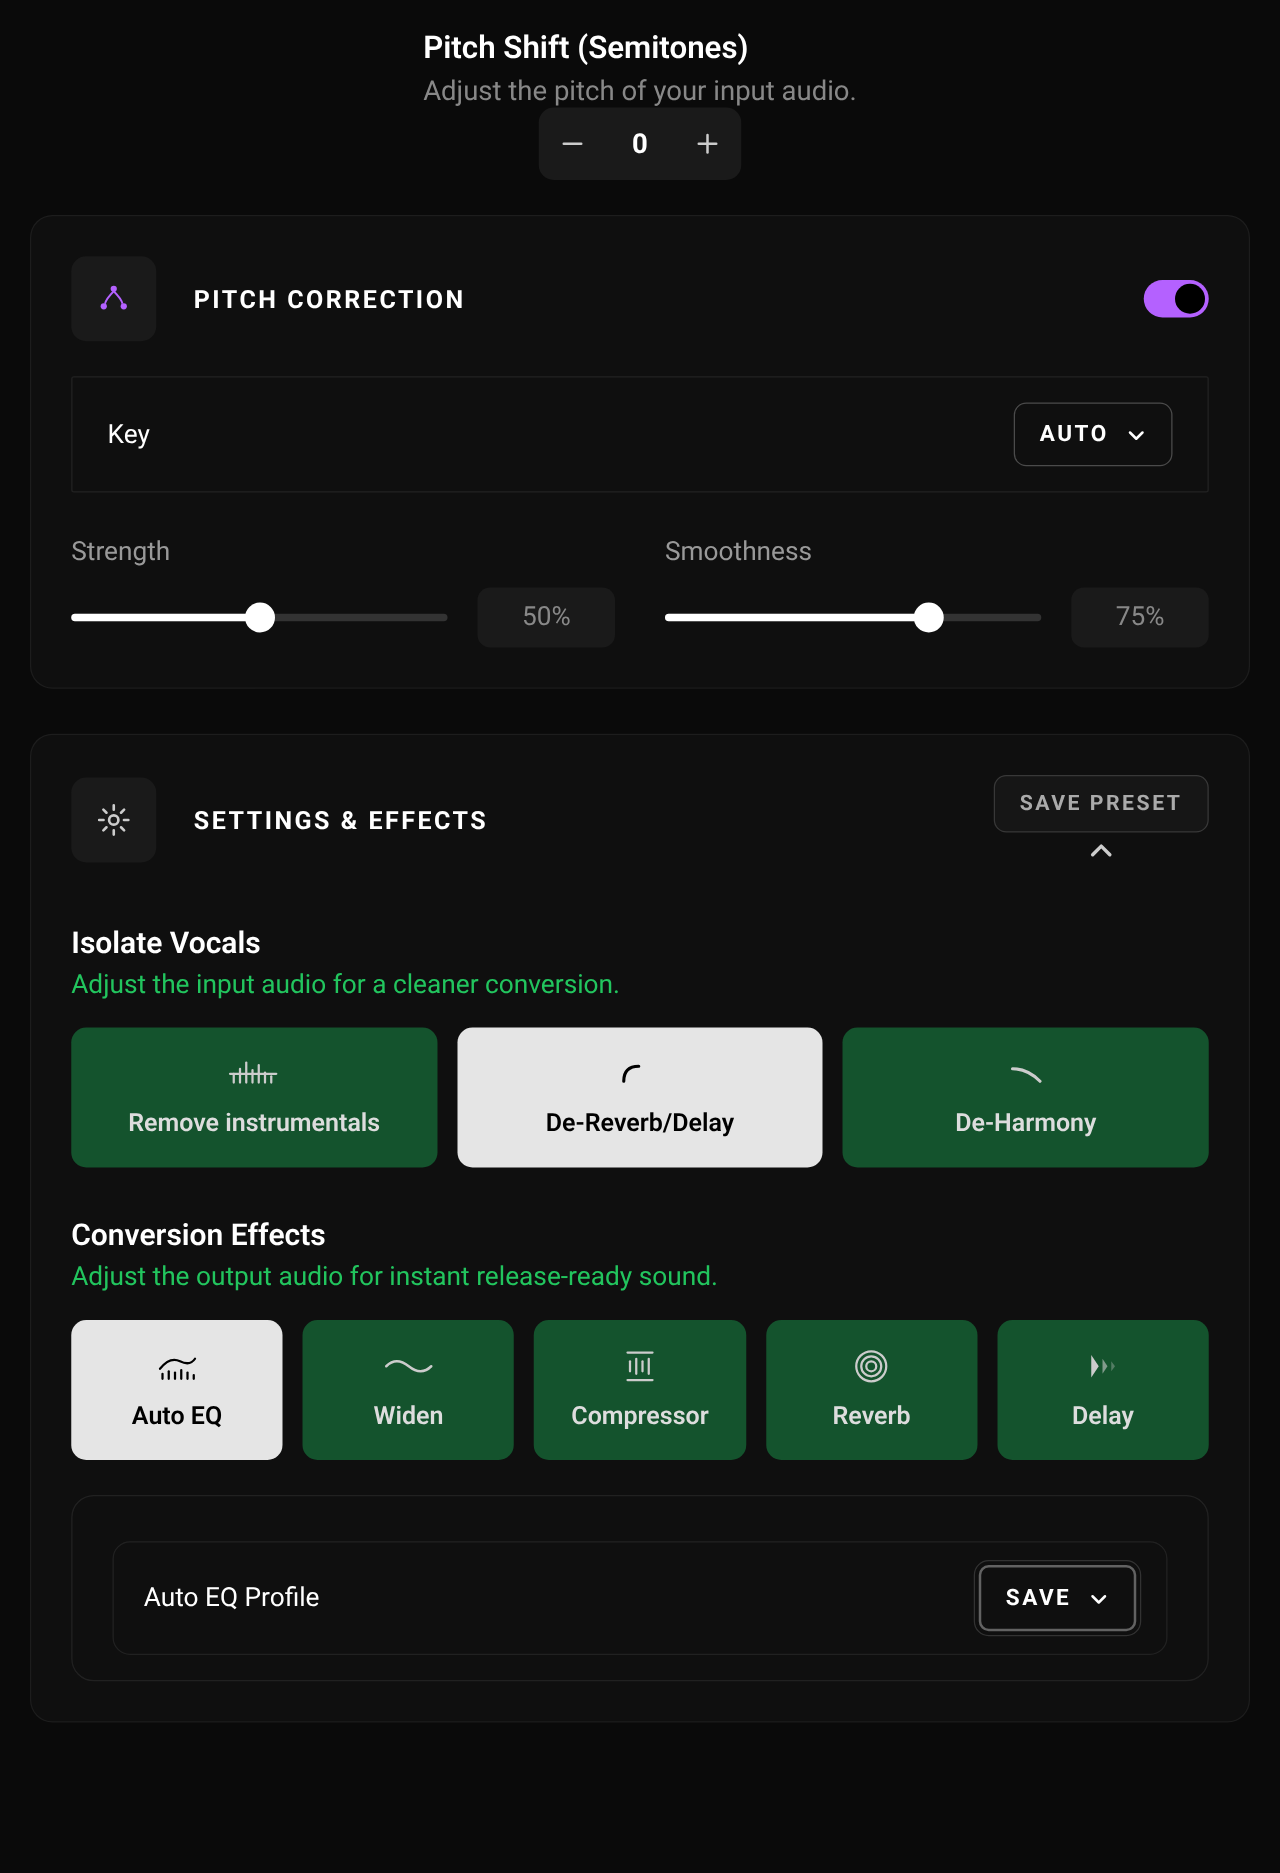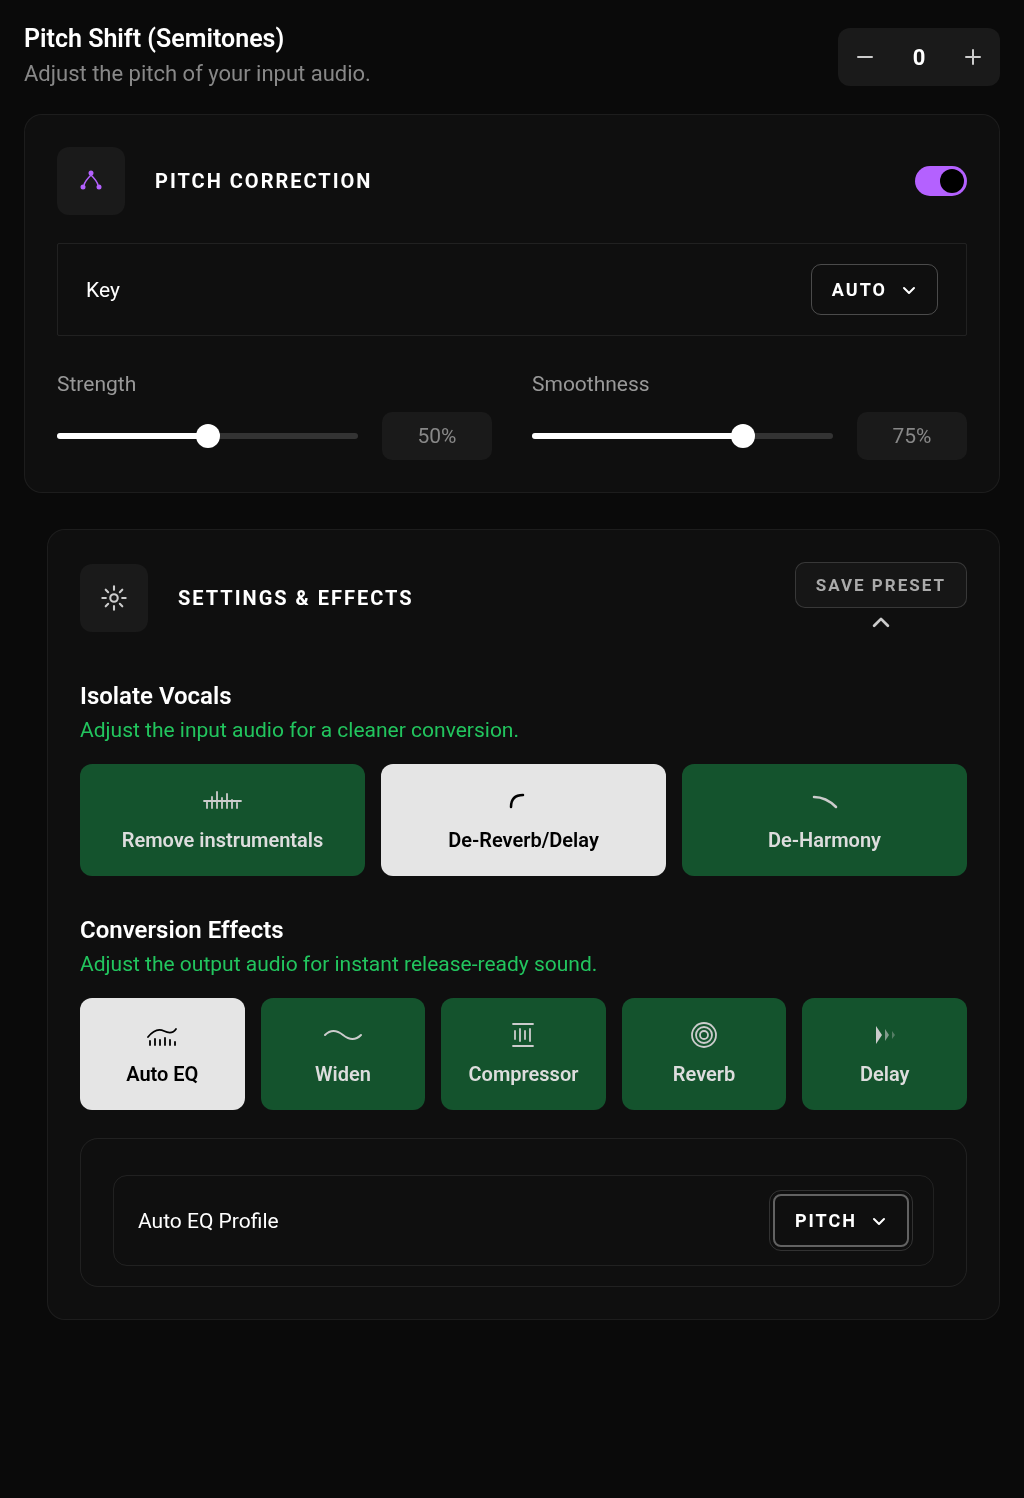--- a/index.html
+++ b/index.html
@@ -7,22 +7,23 @@
     background: #0a0a0a;
     color: #fff;
     font-family: -apple-system, BlinkMacSystemFont, "Segoe UI", Roboto, sans-serif;
     width: 1024px;
     height: 1498px;
     padding: 24px;
   }
   .header-row {
     display: flex;
     justify-content: space-between;
-    align-items: flex-end;
+    align-items: center;
     margin-bottom: 28px;
+    flex-direction: column;
   }
   .title { font-size: 25px; font-weight: 600; margin-bottom: 8px; }
   .subtitle { font-size: 22px; color: #888; }
   .stepper {
     display: flex;
     align-items: center;
     background: #1a1a1a;
     border-radius: 12px;
     gap: 0;
     height: 58px;
@@ -257,21 +258,21 @@
         <div class="slider-track">
           <div class="slider-fill" style="width:70%"></div>
           <div class="slider-thumb" style="left:70%"></div>
         </div>
         <div class="slider-value">75%</div>
       </div>
     </div>
   </div>
 </div>
 
-<div class="panel" style="margin-left:23px;">
+<div class="panel" style="">
   <div class="panel-header" style="margin-bottom:48px;">
     <div class="panel-header-left">
       <div class="icon-box">
         <svg width="28" height="28" viewBox="0 0 24 24" fill="none" stroke="#ccc" stroke-width="1.8">
           <circle cx="12" cy="12" r="3.2"></circle>
           <path d="M12 2v3M12 19v3M4.9 4.9l2.1 2.1M17 17l2.1 2.1M2 12h3M19 12h3M4.9 19.1l2.1-2.1M17 7l2.1-2.1" stroke-linecap="round"></path>
         </svg>
       </div>
       <div class="panel-title">SETTINGS &amp; EFFECTS</div>
     </div>
@@ -376,20 +377,20 @@
         </svg>
       </div>
       <span>Delay</span>
     </div>
   </div>
 
   <div class="sub-panel">
     <div class="field-row-nb">
       <div class="field-label">Auto EQ Profile</div>
       <div class="dropdown double">
-        <span>PITCH</span>
+        <span>SAVE</span>
         <svg width="16" height="16" viewBox="0 0 16 16">
             <polyline points="3,6 8,11 13,6" stroke="currentColor" stroke-width="2" fill="none" stroke-linecap="round" stroke-linejoin="round"></polyline>
           </svg>
       </div>
     </div>
   </div>
 </div>
 
 </body></html>

